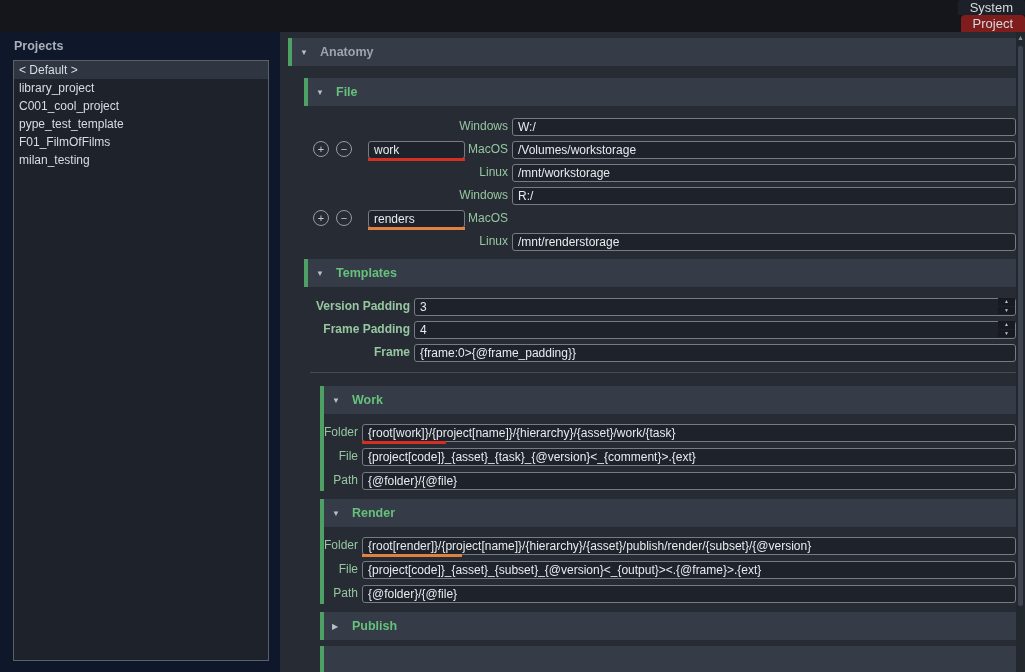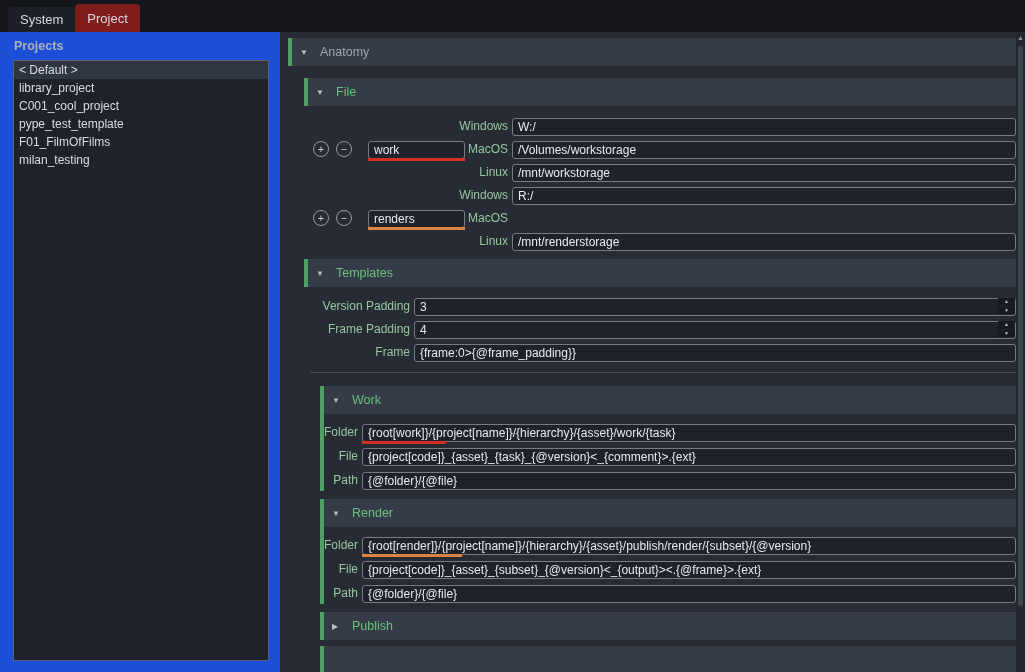--- a/index.html
+++ b/index.html
@@ -8,40 +8,40 @@
     --label-green:#96c7a0;
     --header-gray:#9ca4af;
     --underline-red:#d62e22;
     --underline-orange:#e0823f;
   }
   *{box-sizing:border-box;margin:0;padding:0;font-family:"Liberation Sans",sans-serif;}
   html,body{width:1025px;height:672px;overflow:hidden;background:#14161c;}
   .window{position:relative;width:1025px;height:672px;background:#262b34;overflow:hidden;}
 
   
-  .tabbar{position:absolute;left:0;top:0;width:100%;height:32px;background:#14161c;display:flex;align-items:flex-end;}
+  .tabbar{position:absolute;left:0;top:0;width:100%;height:32px;background:#14161c;display:flex;align-items:flex-end;flex-direction:column;}
   .tab{color:#d6dade;font-size:13px;padding:0 12px;display:flex;align-items:center;cursor:pointer;}
   .tab.inactive{height:25px;background:#1c2028;margin-left:8px;border-radius:3px 3px 0 0;}
   .tab.active{height:28px;background:#7f1d1d;border-radius:4px 4px 0 0;}
 
   
-  .sidebar{position:absolute;left:0;top:32px;width:280px;bottom:0;background:#1d4ed8;}
+  .sidebar{position:absolute;left:0;top:32px;width:280px;bottom:0;background:#0f172a;}
   .sidebar-title{position:absolute;left:14px;top:7px;font-size:12.5px;font-weight:bold;color:#a9b0ba;}
   .project-list{position:absolute;left:13px;top:28px;width:256px;height:601px;background:#1e222a;border:1px solid #5c6169;overflow:hidden;}
   .list-item{height:18px;line-height:18px;font-size:12px;color:#d9dde2;padding-left:5px;cursor:pointer;white-space:nowrap;}
   .list-item.selected{background:#2f3541;}
 
   
   .main{position:absolute;left:280px;top:32px;right:0;bottom:0;background:#262b34;}
   .content{position:absolute;left:0;top:0;right:9px;bottom:0;overflow:hidden;}
 
   .sec-header{position:relative;height:28px;background:#353b47;display:flex;align-items:center;padding-left:12px;cursor:pointer;}
   .sec-header .bar{position:absolute;left:0;top:0;bottom:0;width:4px;background:var(--accent-green);}
   .arrow{font-size:8px;color:#b9bfc8;width:12px;flex:0 0 12px;}
-  .sec-title{font-size:12.5px;font-weight:normal;margin-left:8px;}
+  .sec-title{font-size:12.5px;font-weight:bold;margin-left:8px;}
   .sec-title.gray{color:var(--header-gray);}
   .sec-title.green{color:var(--title-green);}
 
   .hdr-anatomy{margin:6px 0 0 8px;}
   .hdr-roots{margin:12px 0 0 24px;}
   .hdr-templates{margin:9px 0 0 24px;}
 
   
   .row{display:flex;align-items:center;height:18px;margin-bottom:5px;}
   .row:last-child{margin-bottom:0;}
@@ -57,21 +57,21 @@
   .roots-body{margin-top:11px;}
   .roots-row .gutter{flex:0 0 232px;position:relative;height:18px;}
   .os-label{position:absolute;right:4px;top:2px;font-size:12px;color:var(--label-green);}
   .circle-btn{position:absolute;top:1px;width:16px;height:16px;border:1px solid #969ca6;border-radius:50%;color:#c6cbd3;font-size:11px;line-height:14px;text-align:center;background:transparent;cursor:pointer;padding:0;}
   .btn-add{left:33px;} .btn-rem{left:56px;}
   .name-wrap{position:absolute;left:88px;top:0;width:97px;height:18px;}
   .name-underline{position:absolute;left:0;top:18px;height:3px;width:100%;}
 
   
   .tpl-body{margin-top:10px;}
-  .tpl-body .t-label{flex-basis:134px;}
+  .tpl-body .t-label{flex-basis:134px;font-weight:bold;}
 
   
   .num .ui-input{padding-right:22px;}
   .spin{position:absolute;right:1px;top:1px;bottom:1px;width:17px;display:flex;flex-direction:column;gap:1px;}
   .spin button{flex:1;background:#171a21;border:none;color:#b9bfc8;font-size:5px;line-height:1;cursor:pointer;padding:0;}
 
   .divider{height:1px;background:#464c57;margin:11px 0 0 30px;}
 
   
   .subsection{position:relative;margin-left:40px;padding-left:4px;}

